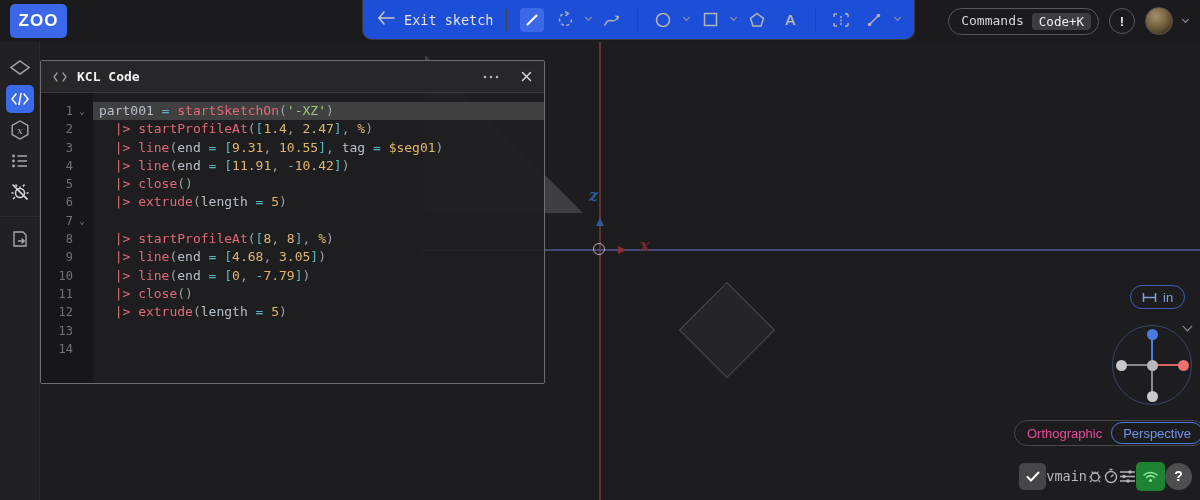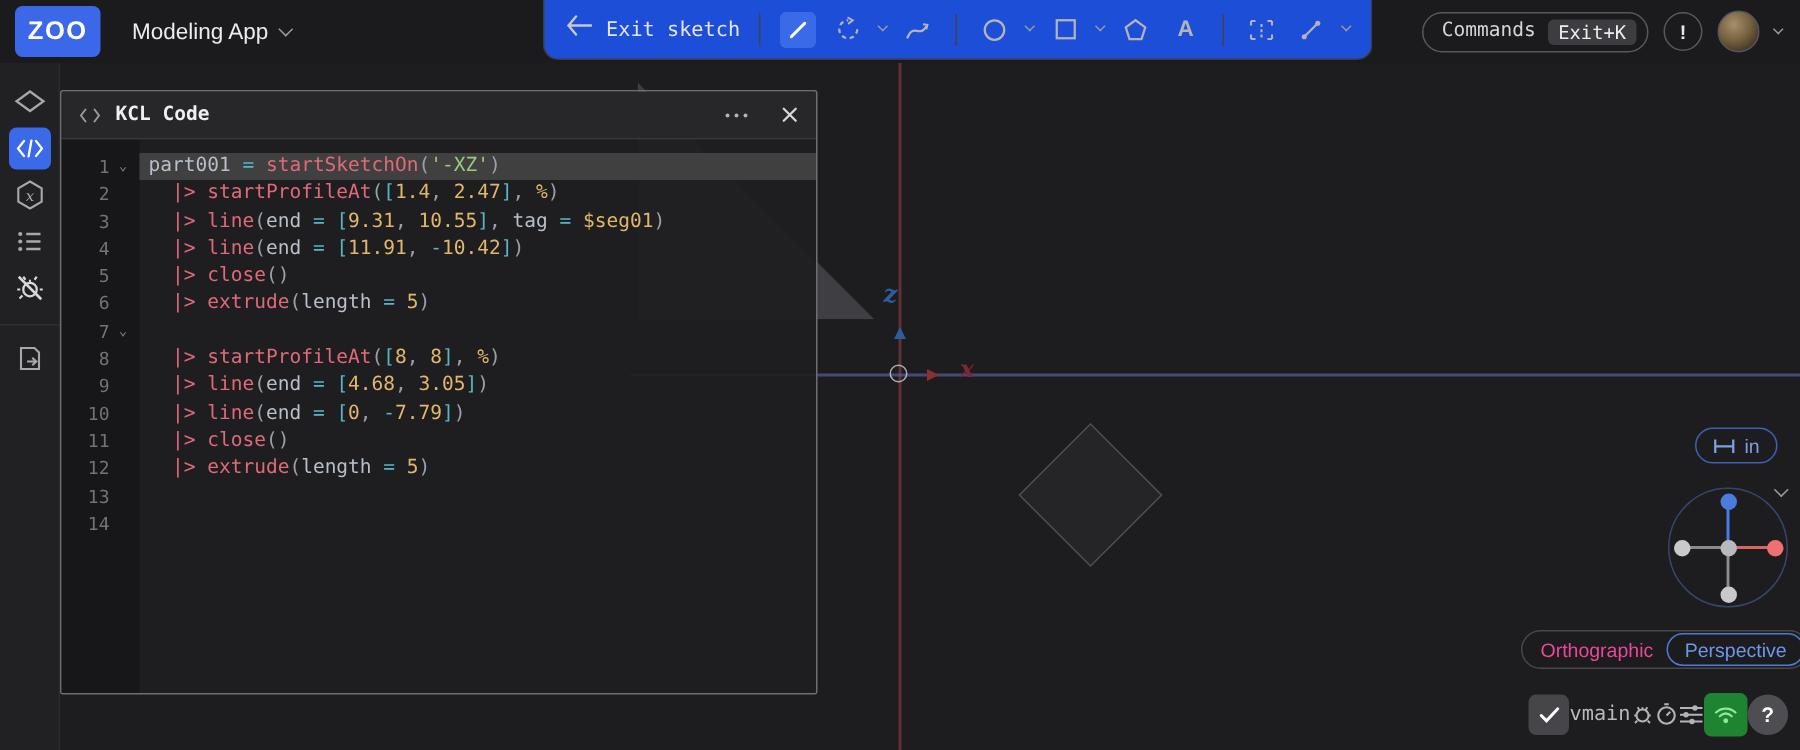--- a/index.html
+++ b/index.html
@@ -79,21 +79,21 @@
   
   .statusbar { position:absolute; right:8px; bottom:9px; height:30px; display:flex; align-items:center; z-index:10; }
   .check-btn { width:27px; height:27px; background:#45454a; border-radius:5px; display:flex; align-items:center; justify-content:center; }
   .file-label { color:#b8b8bc; font-size:13.5px; }
   .sb-icon { display:flex; align-items:center; justify-content:center; }
   .net-btn { width:29px; height:29px; background:#1e8432; border-radius:5px; display:flex; align-items:center; justify-content:center; }
   .help-btn { width:27px; height:27px; background:#4d4d52; border-radius:50%; display:flex; align-items:center; justify-content:center;
     color:#fff; font-weight:700; font-size:14px; }
 
   
-  .panel { position:absolute; left:40px; top:60px; width:505px; height:403px; z-index:20;
+  .panel { position:absolute; left:40px; top:60px; width:505px; height:324px; z-index:20;
     border:1px solid #6e6e72; border-radius:2px; display:flex; flex-direction:column; overflow:hidden; }
   .panel-header { height:32px; background:#27272a; border-bottom:1px solid #3a3a3d; display:flex; align-items:center;
     padding:0 12px; gap:10px; flex:0 0 auto; }
   .panel-title { color:#f0f0f2; font-size:13px; font-weight:700; }
   .panel-header .spacer { flex:1; }
   .panel-body { position:relative; flex:1; background:rgba(30,30,32,.93); overflow:hidden; padding-top:9px; }
   .gutter-bg { position:absolute; left:0; top:0; bottom:0; width:52px; background:rgba(22,22,25,.9); }
   .code-row { position:relative; display:flex; height:18.3px; line-height:18.3px;
     font-family:"DejaVu Sans Mono", monospace; font-size:13px; }
   .gutter-cell { width:52px; flex:0 0 52px; display:flex; }
@@ -104,24 +104,20 @@
   .tk-id { color:#b8bfc9; } .tk-fn { color:#e0697a; } .tk-str { color:#9ac97e; }
   .tk-num { color:#e2b76b; } .tk-op { color:#56b6c2; } .tk-pun { color:#9aa0a8; }
 </style>
 </head>
 <body>
 
 <div class="header">
   <div class="logo">
       <span>ZOO</span>
     </div>
-  <div class="app-menu">
-    <span>Modeling App</span>
-    <span class="chev"></span>
-  </div>
 
   <div class="toolbar">
     <span>
       <svg width="18" height="14" viewBox="0 0 18 14">
           <path d="M7 1 L2 7 L7 13 M2 7 H17" stroke="#c8c8cc" stroke-width="1.6" fill="none" stroke-linecap="round"></path>
         </svg>
     </span>
     <span class="tb-label mono">Exit sketch</span>
     <span class="tb-divider"></span>
     <span class="tool active">
@@ -176,21 +172,21 @@
           <circle cx="3.5" cy="12.5" r="1.7" fill="#b4b4b8"></circle>
           <circle cx="12.5" cy="3.5" r="1.7" fill="#b4b4b8"></circle>
         </svg>
     </span>
     <span class="chev small"></span>
   </div>
 
   <div class="header-right">
     <div class="commands-pill">
       <span class="lbl mono">Commands</span>
-      <span class="kbd mono">Exit+K</span>
+      <span class="kbd mono">Code+K</span>
     </div>
     <div class="alert-btn">
       <span>!</span>
     </div>
     <div class="avatar"></div>
     <span class="chev small"></span>
   </div>
 </div>
 
 <div class="sidebar">

